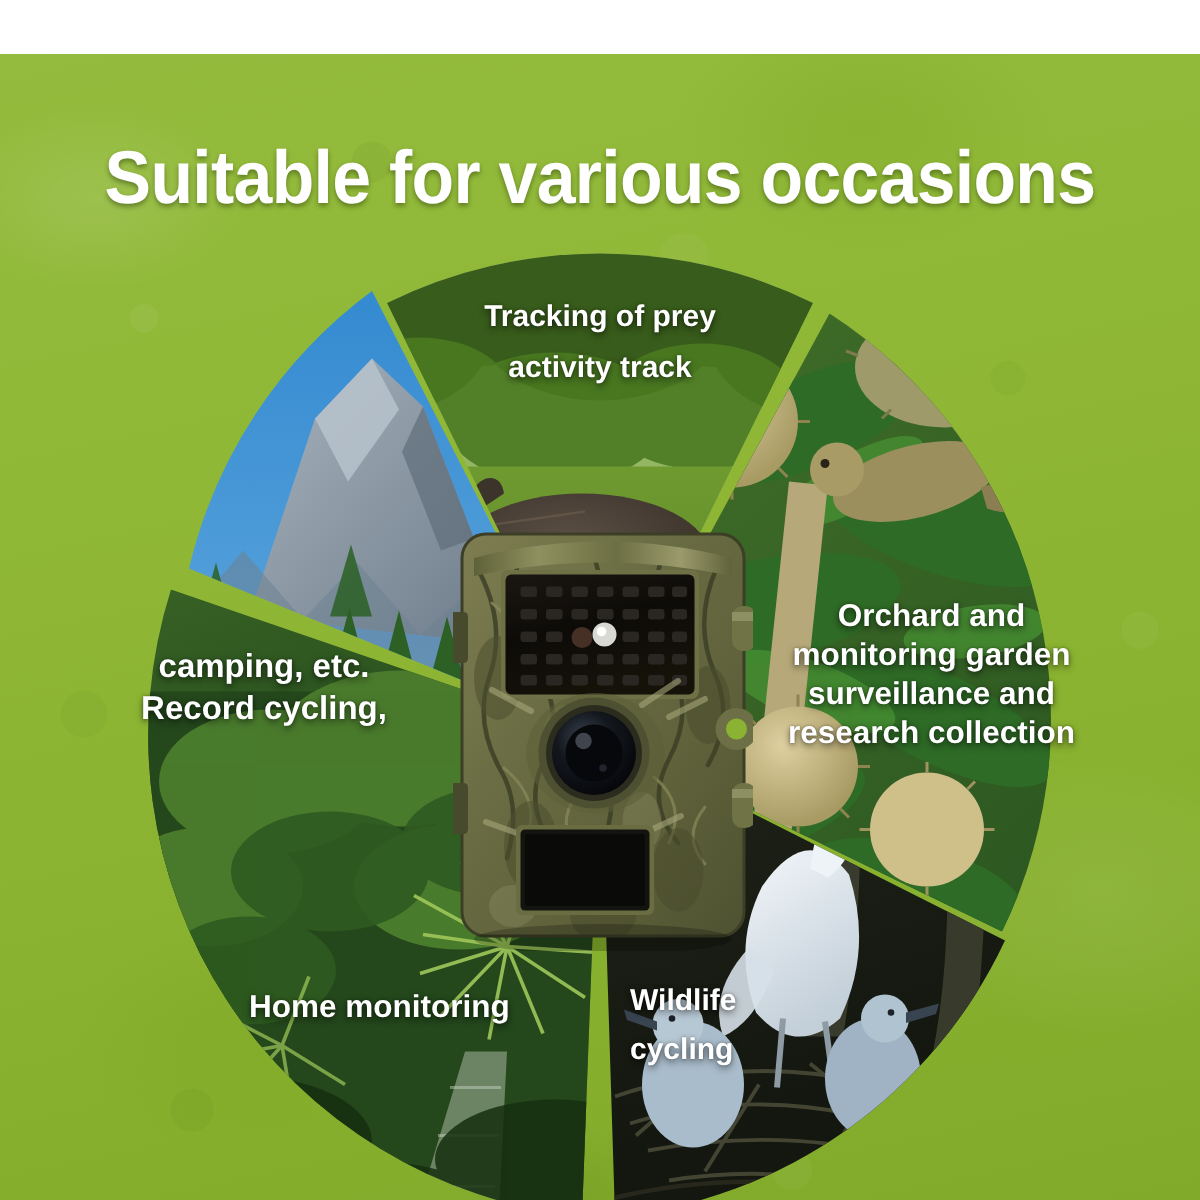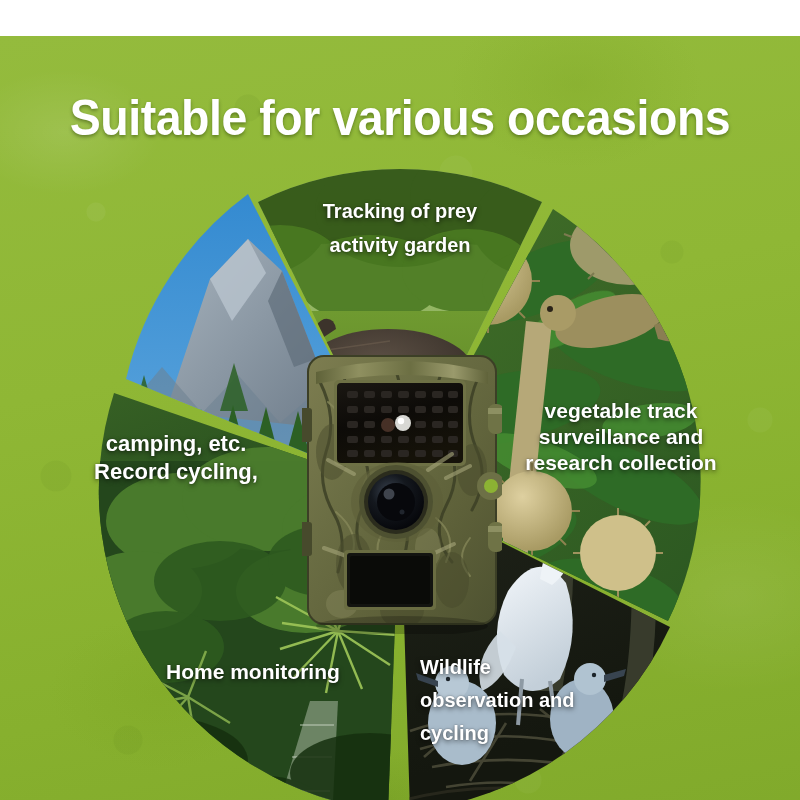--- a/index.html
+++ b/index.html
@@ -490,41 +490,41 @@
         <g stroke="#2a2a1e" stroke-width="3" opacity=".85" fill="none">
           <path d="M330 640 q90 -24 190 -4"></path>
           <path d="M352 656 q96 -18 176 6"></path>
         </g>
       </g>
     </svg>
   </div>
 
   <div class="caption cap-top">
     <div>Tracking of prey</div>
-    <div>activity garden</div>
+    <div>activity track</div>
   </div>
 
   <div class="caption cap-right">
-    <div>vegetable track</div>
+    <div>Orchard and</div>
+    <div>monitoring garden</div>
     <div>surveillance and</div>
     <div>research collection</div>
   </div>
 
   <div class="caption cap-left">
     <div>camping, etc.</div>
     <div>Record cycling,</div>
   </div>
 
   <div class="caption cap-bottom-left">
     <div>Home monitoring</div>
   </div>
 
   <div class="caption cap-bottom-right">
     <div>Wildlife</div>
-    <div>observation and</div>
     <div>cycling</div>
   </div>
 
   <div id="camera">
     <svg viewBox="0 0 200 292" xmlns="http://www.w3.org/2000/svg">
       <defs>
         <linearGradient id="camo-base" x1="0" y1="0" x2="1" y2="1">
           <stop offset="0" stop-color="#7d7d50"></stop>
           <stop offset="0.35" stop-color="#6b6e44"></stop>
           <stop offset="0.7" stop-color="#5d6039"></stop>

